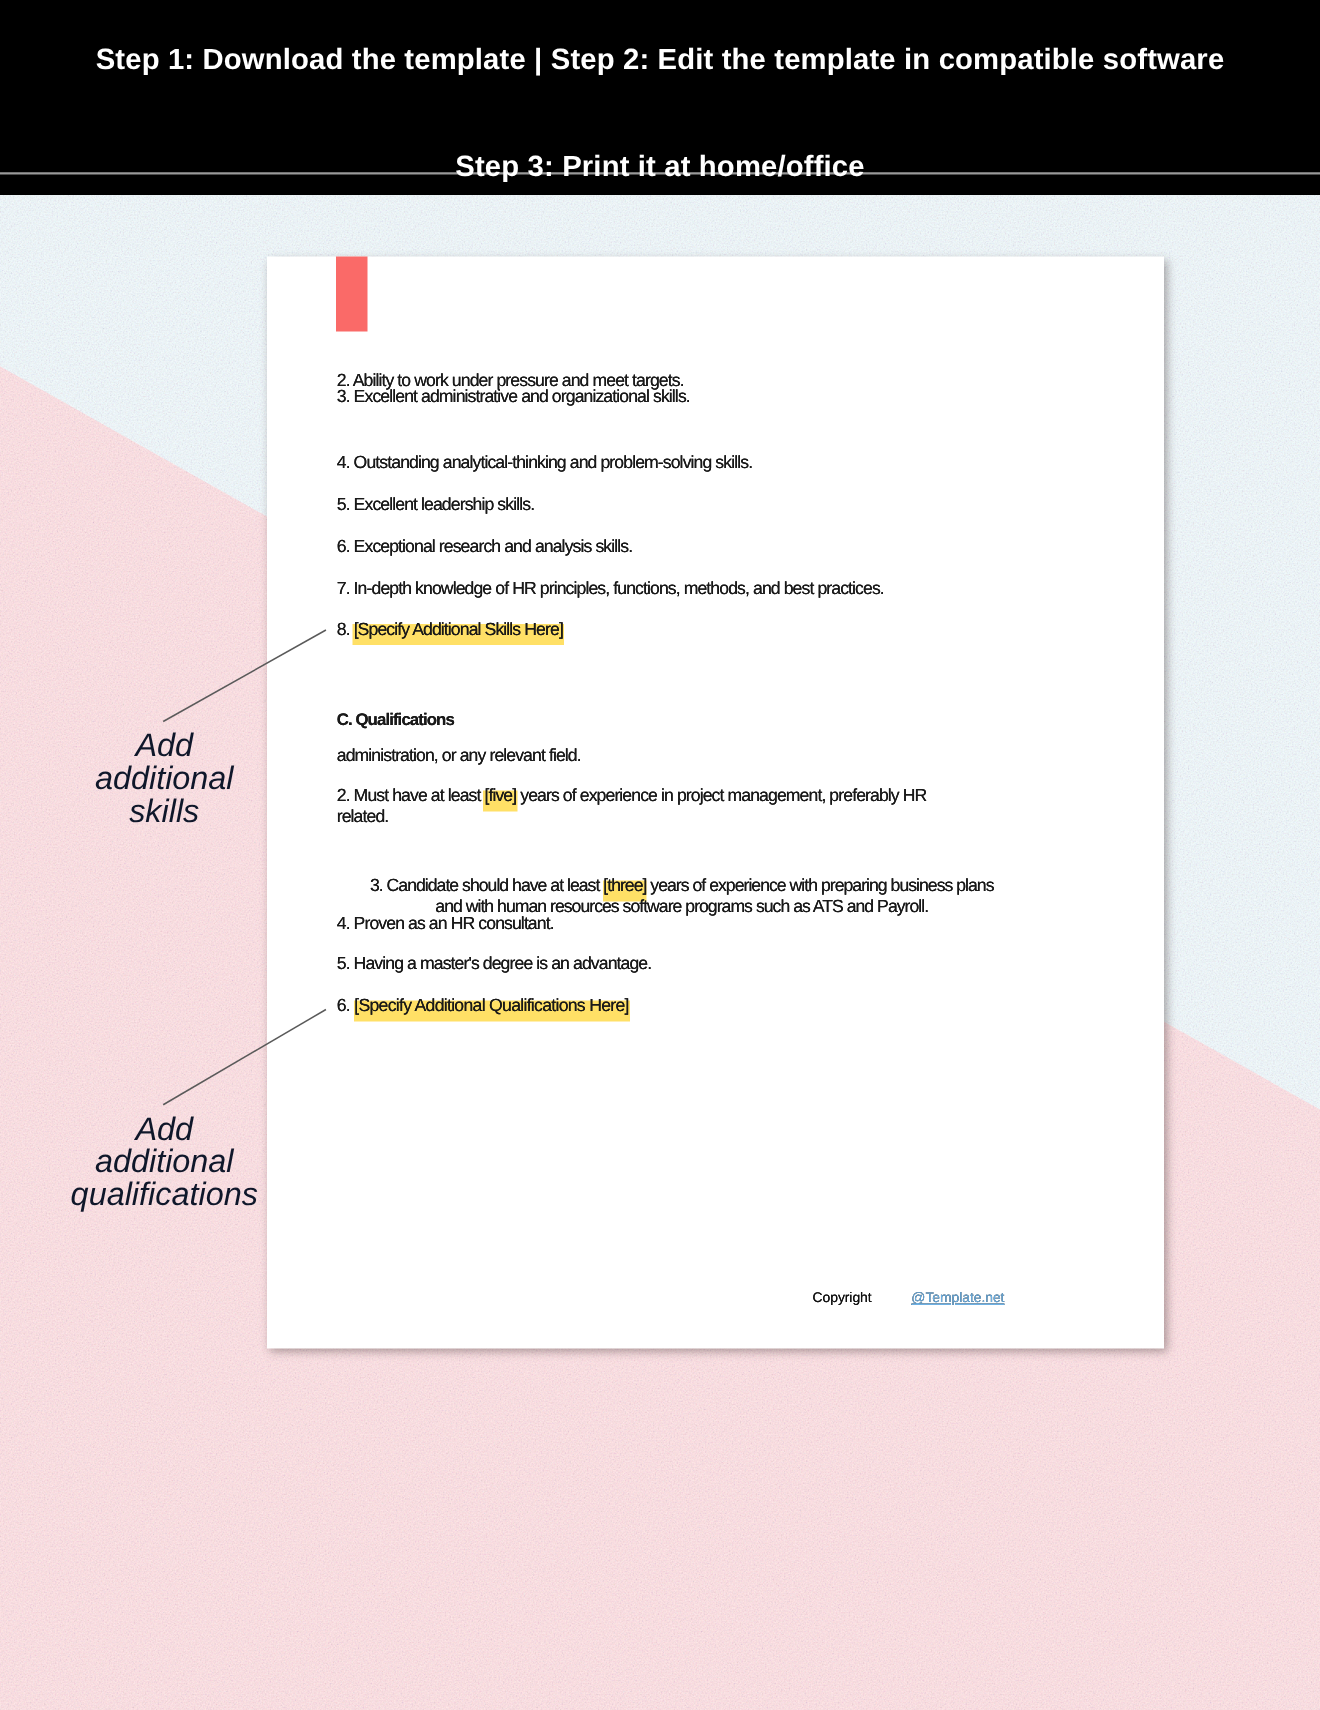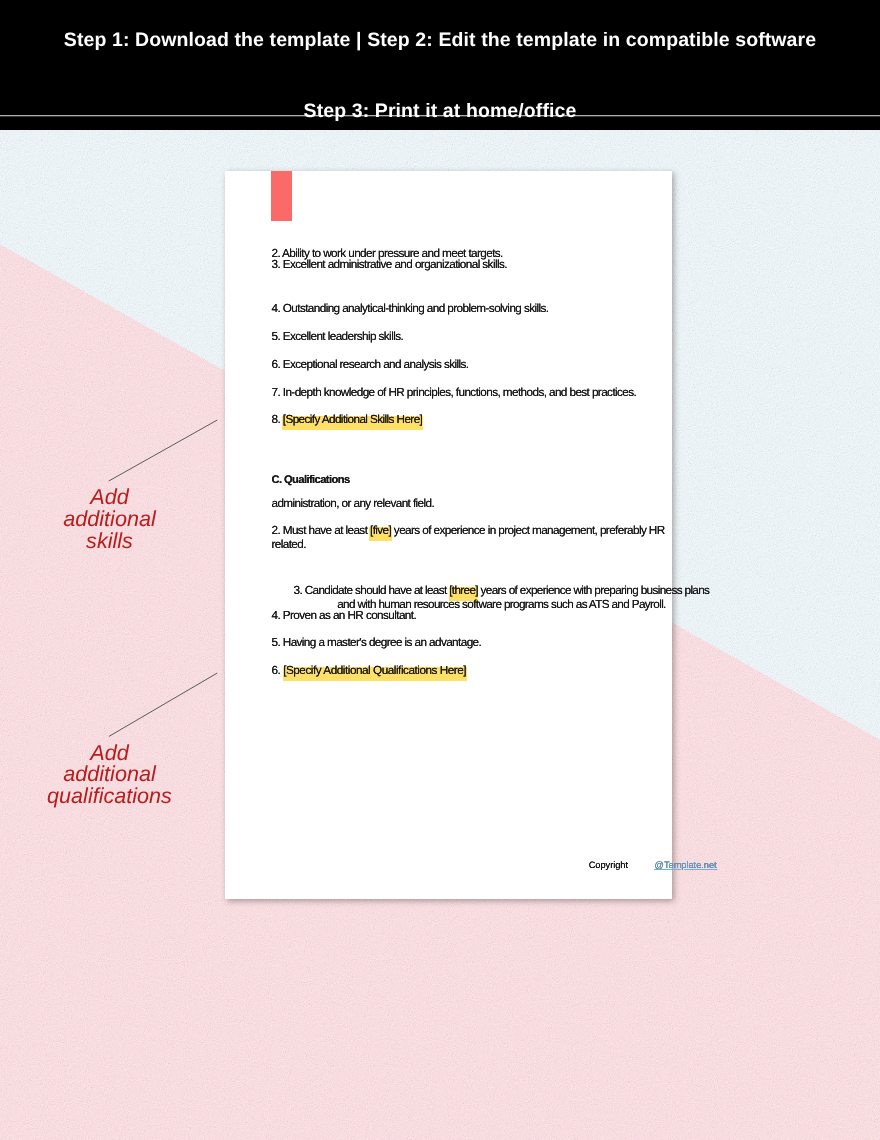--- a/index.html
+++ b/index.html
@@ -17,22 +17,22 @@
   .grain{position:absolute;left:0;top:114.7px;width:880px;height:1025.3px;pointer-events:none;}
 
   
   .topbar{position:absolute;left:0;top:0;width:880px;height:130px;background:#000;}
   .topbar .line{position:absolute;width:880px;text-align:center;color:#fff;font-weight:bold;transform:translateZ(0);
      font-size:19.5px;letter-spacing:0.1px;}
   .topbar .l1{top:29px;}
   .topbar .l2{top:60px;margin-top:40px;}
 
   
-  .page{position:absolute;left:178.2px;top:171.3px;width:447px;height:727.4px;background:#fff;
-     box-shadow:2px 2px 6px rgba(55,40,40,.40);margin-left:47px;}
+  .page{position:absolute;left:178.2px;top:171.3px;width:598px;height:727.4px;background:#fff;
+     box-shadow:2px 2px 6px rgba(55,40,40,.40);}
   .redbar{position:absolute;left:46px;top:0;width:21px;height:50px;background:#fa6a68;}
 
   .doc{position:absolute;left:46.3px;top:0;width:460px;color:#191919;transform:translateZ(0);
       text-shadow:0 0 0.4px #191919;}
   .p{font-size:11.75px;line-height:14.55px;margin:0;position:absolute;left:0;width:460px;
      letter-spacing:-0.6px;white-space:nowrap;}
 
   .s1{top:75.4px;}  .s2{top:87px;} .s3{top:131px;} .s4{top:158.8px;}
   .s5{top:186.6px;} .s6{top:214.4px;} .s7{top:242.2px;}
   .q0{top:302px;} .q1{top:311.8px;} .q2{top:353px;} .q3{top:413px;text-align:center;}
@@ -41,21 +41,21 @@
   .q3{letter-spacing:-0.65px;}
   .q6{letter-spacing:-0.47px;}
 
   .hl{position:relative;}
   .hl::after{content:"";position:absolute;left:-0.5px;right:-0.5px;top:2.3px;height:14.1px;
      background:#ffe066;z-index:-1;}
   .p{z-index:0;}
   .h3{font-weight:bold;font-size:11.2px;letter-spacing:-0.6px;}
 
   
-  .note{position:absolute;text-align:center;font-style:italic;transform:translateZ(0);font-size:21.6px;line-height:21.9px;color:#b91c1c;white-space:pre-line;}
+  .note{position:absolute;text-align:center;font-style:italic;transform:translateZ(0);font-size:21.6px;line-height:21.9px;color:#0f172a;white-space:pre-line;}
   .note1{left:9.5px;top:486.2px;width:200px;}
   .note2{left:9.5px;top:741.5px;width:200px;}
   .leader{position:absolute;}
 
   .copyright{position:absolute;left:363.5px;top:689px;transform:translateZ(0);font-size:9.3px;color:#111;font-family:"Liberation Sans",sans-serif;white-space:nowrap;letter-spacing:-0.05px;text-shadow:0 0 0.35px #111;}
   .copyright a{color:#6cb0e4;text-decoration:underline;text-underline-offset:1px;padding-left:24px;}
 </style>
 </head>
 <body>
 

